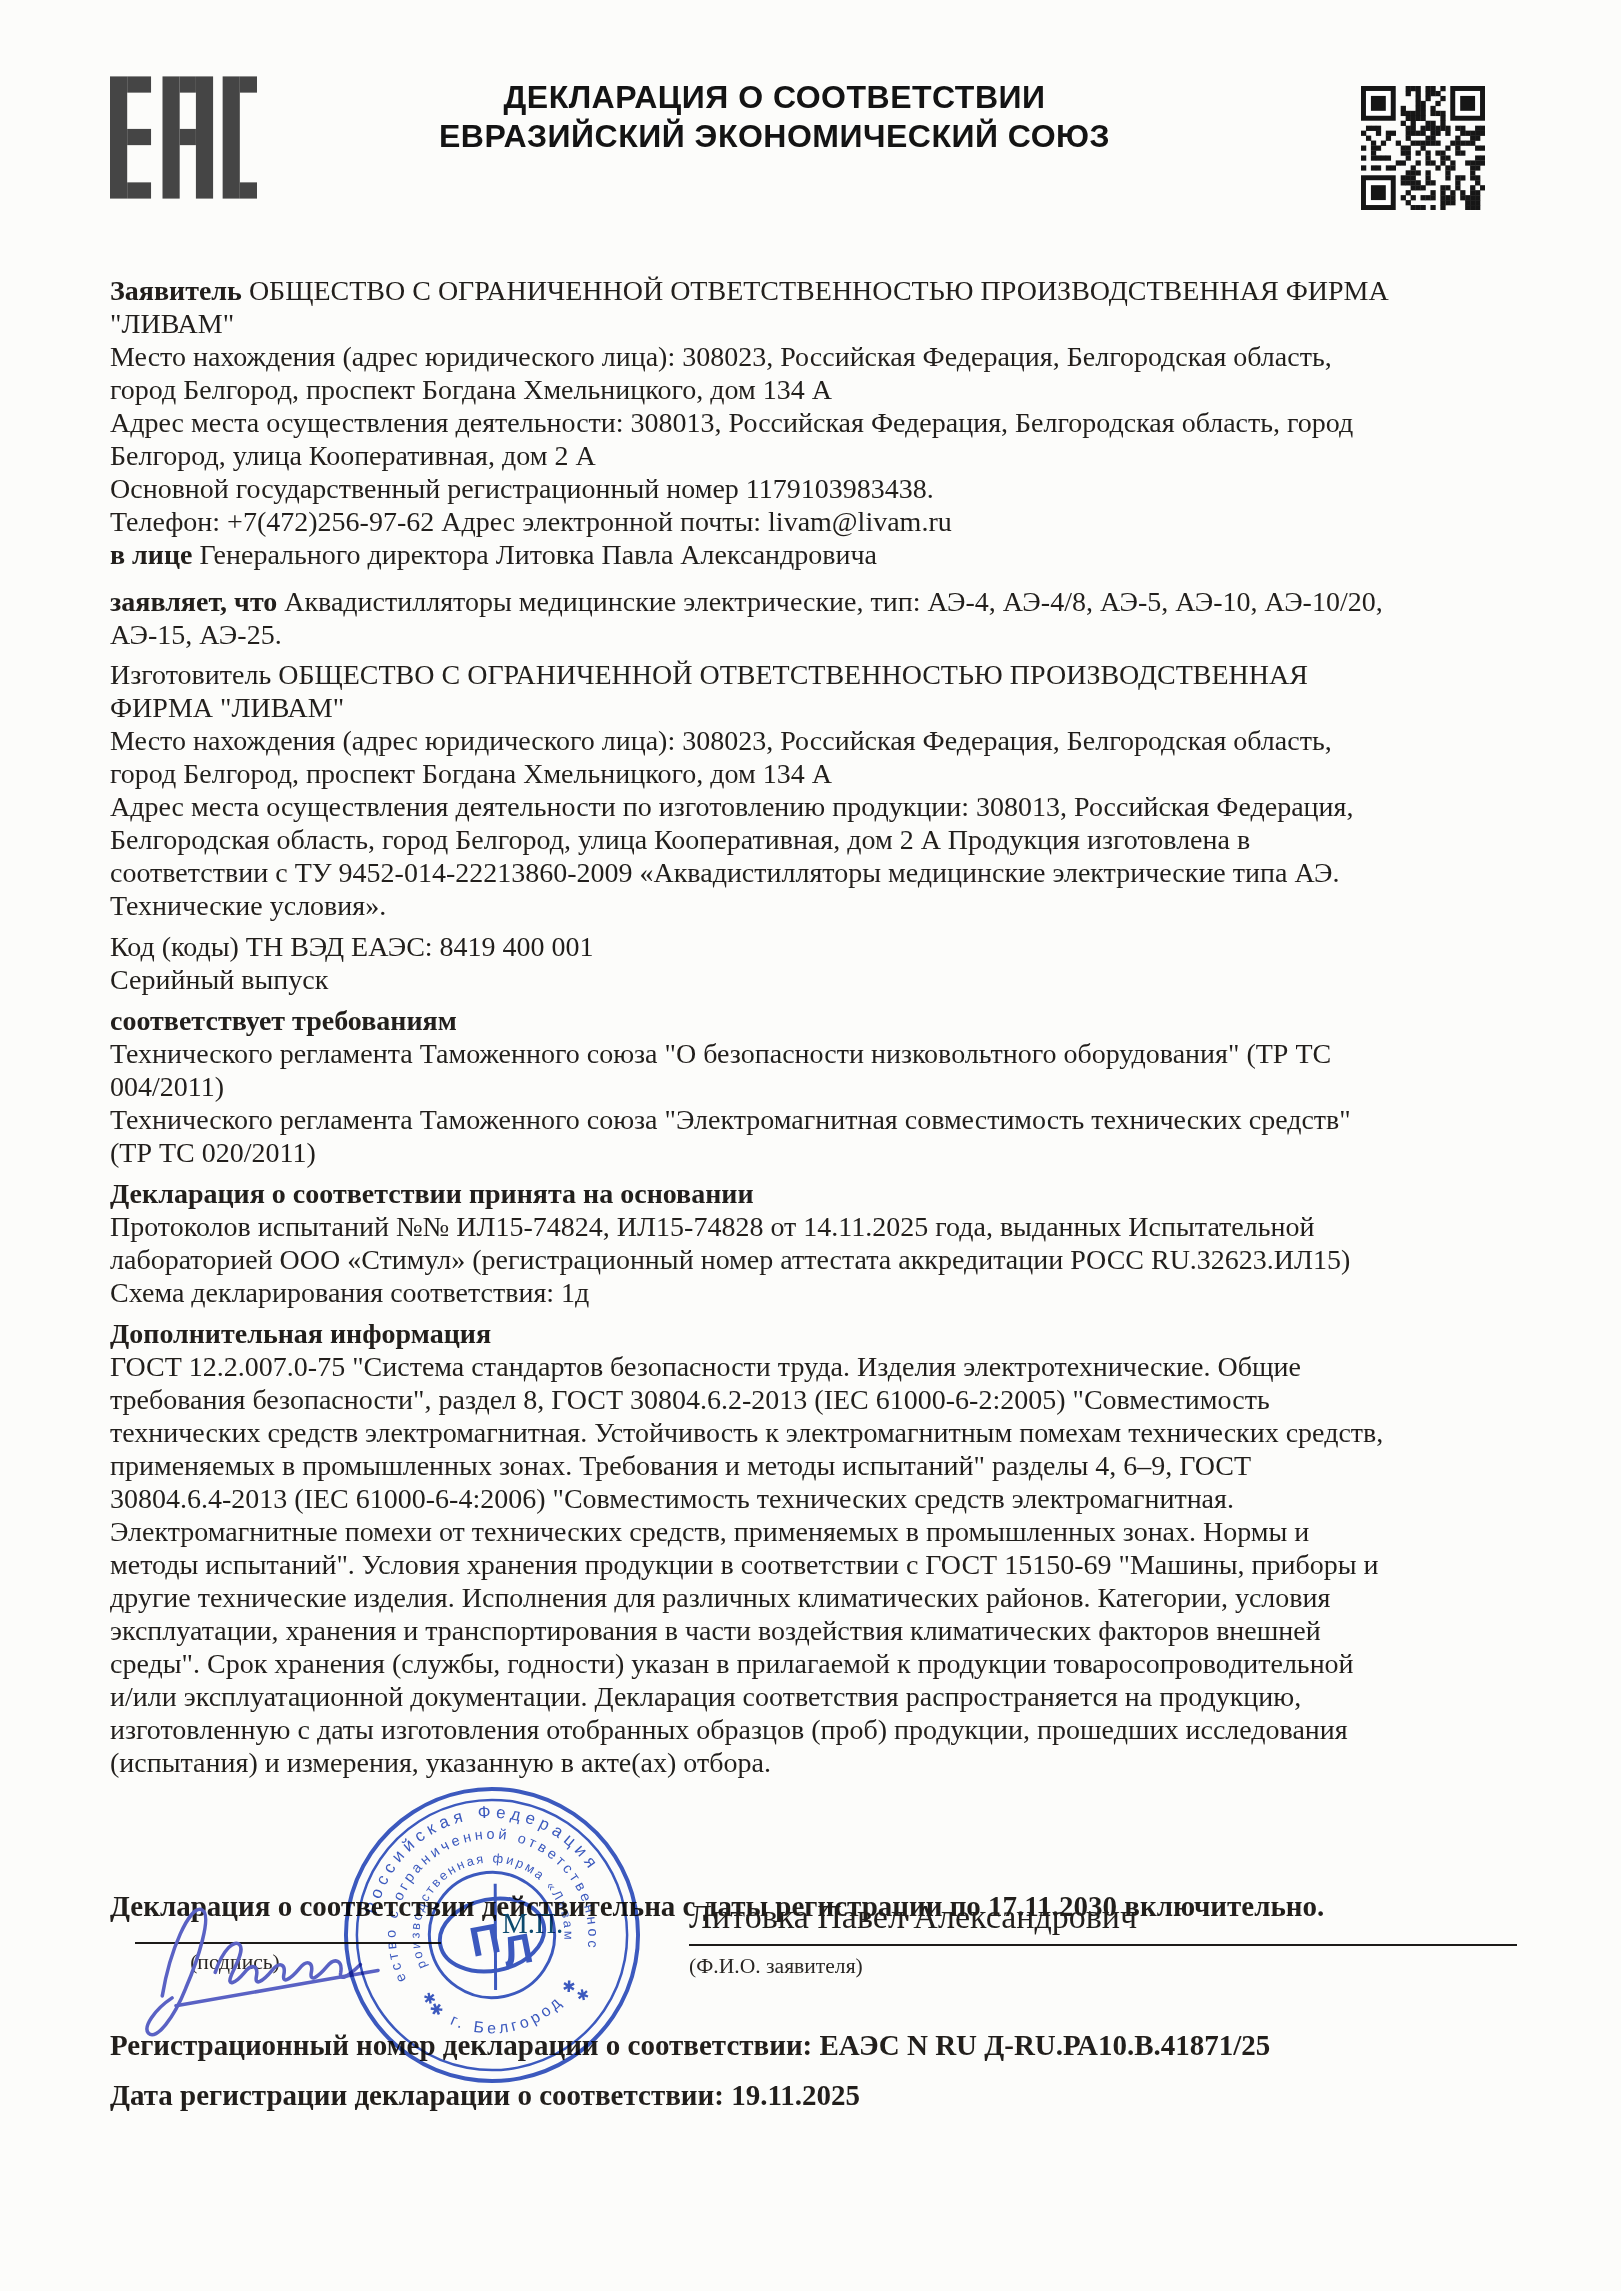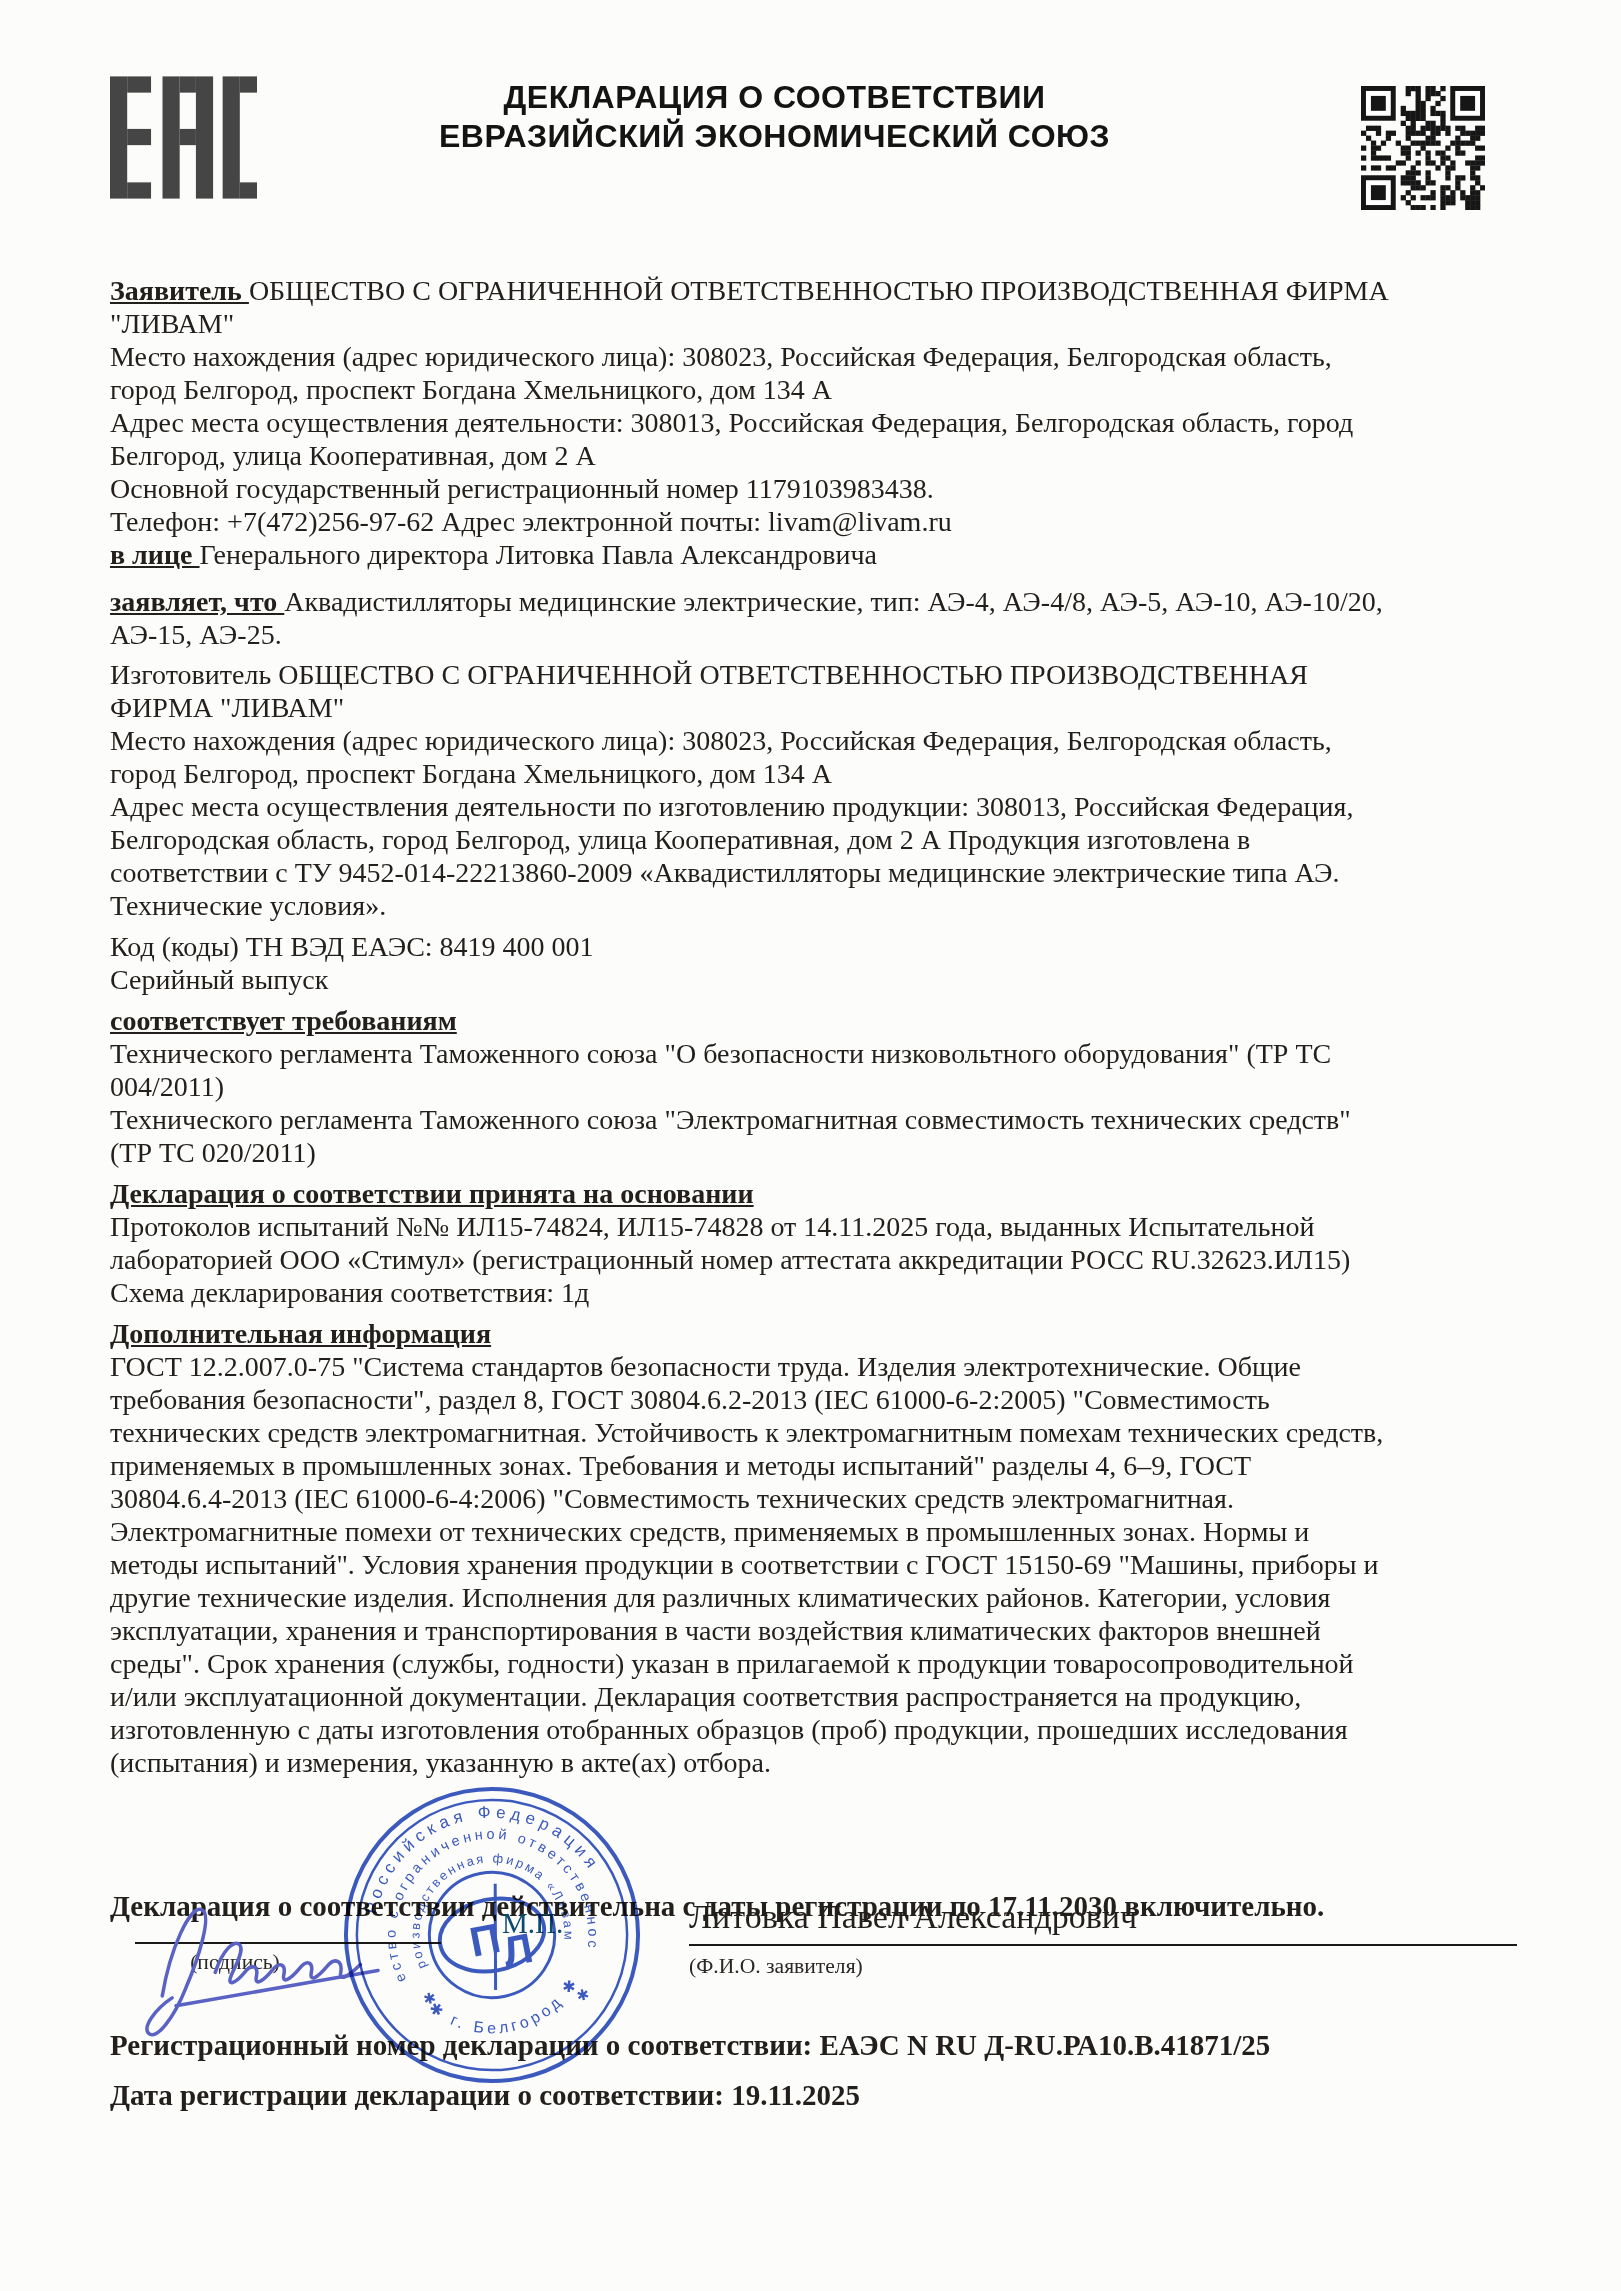--- a/index.html
+++ b/index.html
@@ -15,21 +15,21 @@
     font-family:"Liberation Sans","DejaVu Sans",sans-serif;
     font-weight:bold;font-size:32px;line-height:39px;color:#141414;letter-spacing:0.5px;
   }
   .qr{position:absolute;left:1361px;top:86px;width:124px;height:124px;}
   
   .doc-body{
     position:absolute;left:110px;top:274px;width:1431px;
     font-size:28px;line-height:33px;
   }
   .doc-body p{margin:0;white-space:pre-wrap;}
-  .doc-body b{font-weight:bold;text-decoration:underline;}
+  .doc-body b{font-weight:bold;}
   .g8{margin-top:7.8px !important;}
   .g14{margin-top:13.7px !important;}
   
   .validity{
     position:absolute;left:110px;top:1860px;width:1431px;
     font-size:29px;font-weight:bold;line-height:34px;
   }
   .sig-rule{position:absolute;border-top:2.9px solid #1c1a18;height:0;}
   .rule-sign{left:135px;top:1942px;width:306px;}
   .rule-fio{left:689px;top:1944px;width:828px;}

